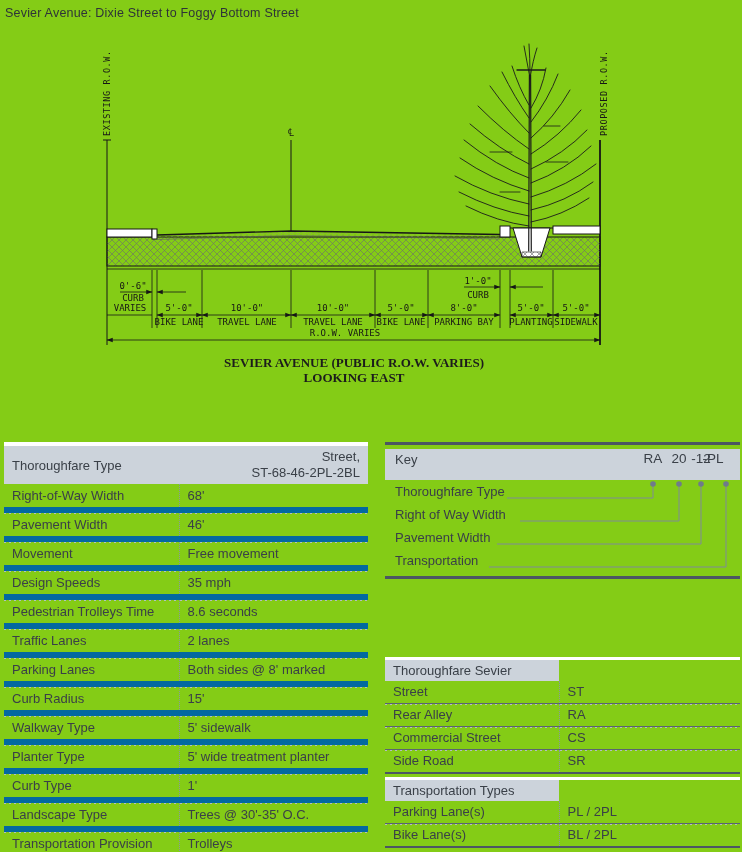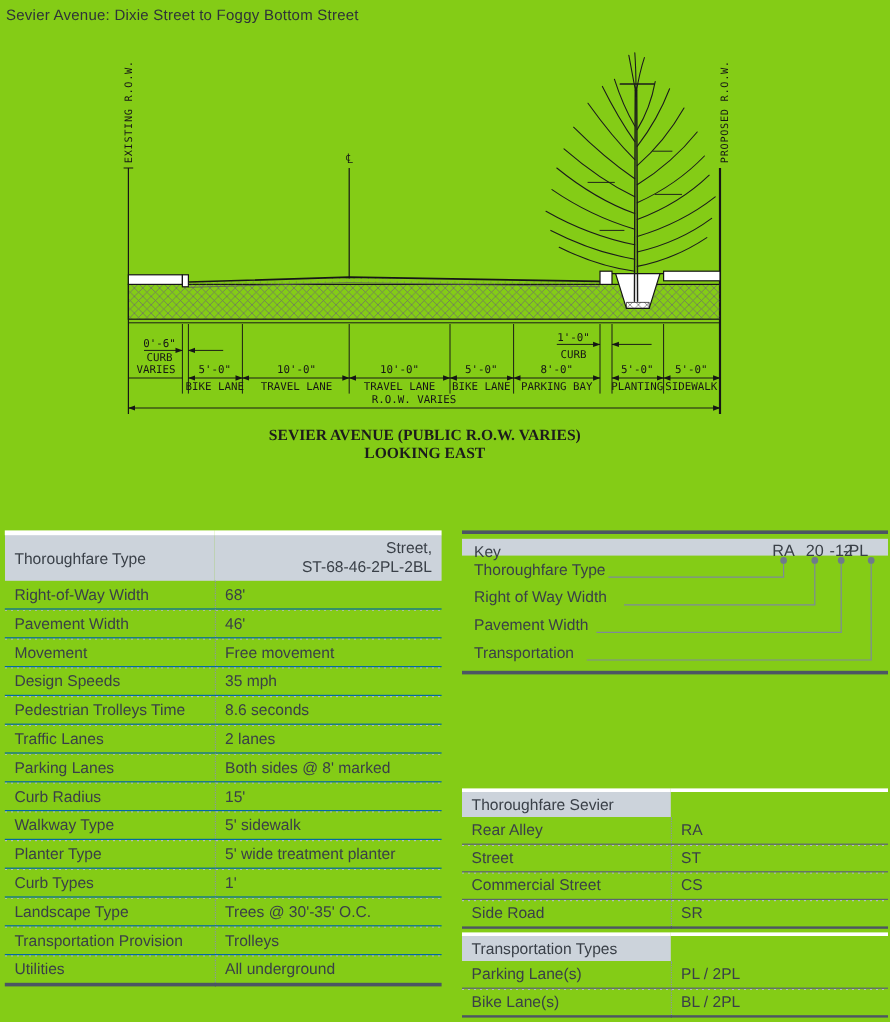--- a/index.html
+++ b/index.html
@@ -15,33 +15,33 @@
   table { border-collapse:collapse; table-layout:fixed; }
   th, td { overflow:hidden; white-space:nowrap; }
 
   
   .spec { position:absolute; left:4px; top:442px; width:364px;
           border-top:3px solid #4c5663; border-bottom:3px solid #4c5663; }
   .spec thead th { background:#ccd3db; font-weight:normal; font-size:13px; color:#3a4048;
                    padding:3px 8px; border-top:4px solid #fff; vertical-align:middle; }
   .spec th.h-label { text-align:left; width:159px; }
   .spec th.h-value { text-align:right; line-height:16px; font-size:13px; }
-  .spec td { font-size:13px; line-height:17px; padding:3px 8px; border-bottom:1px solid #0369a1; }
+  .spec td { font-size:13px; line-height:17px; padding:3px 8px; border-bottom:6px solid #0369a1; }
   .spec td.lbl { width:159px; }
   .spec td.val { border-left:1px dotted #8b95a2; }
   .spec tbody tr + tr td,
   .types tbody tr + tr td {
       background-image:repeating-linear-gradient(to right,#b4bbc4 0 2px, rgba(0,0,0,0) 2px 5px);
       background-size:100% 1px; background-repeat:no-repeat; background-position:0 0;
   }
 
   
   .key-panel { position:absolute; left:385px; top:442px; width:355px; box-sizing:border-box;
                border-top:3px solid #4c5663; border-bottom:3px solid #4c5663; }
-  .key-header { position:relative; margin-top:4px; height:14px; background:#ccd3db; }
+  .key-header { position:relative; margin-top:4px; height:31px; background:#ccd3db; }
   .key-title { position:absolute; left:10px; top:3px; font-size:13px; }
   .code-part { position:absolute; top:2px; font-size:13.5px; transform:translateX(-50%); }
   .cp0 { left:268px; } .cp1 { left:294px; } .cp2 { left:316px; } .cp3 { left:328px; }
   .key-body { position:relative; height:96px; }
   .key-row { position:relative; z-index:2; height:23px; display:flex; align-items:center;
              padding-left:10px; font-size:13px; }
   .key-overlay { position:absolute; left:0; top:0; z-index:1; }
 
   
   .types { position:absolute; left:385px; width:355px;
@@ -223,21 +223,21 @@
         </tr>
       <tr>
           <td class="lbl">Walkway Type</td>
           <td class="val">5' sidewalk</td>
         </tr>
       <tr>
           <td class="lbl">Planter Type</td>
           <td class="val">5' wide treatment planter</td>
         </tr>
       <tr>
-          <td class="lbl">Curb Types</td>
+          <td class="lbl">Curb Type</td>
           <td class="val">1'</td>
         </tr>
       <tr>
           <td class="lbl">Landscape Type</td>
           <td class="val">Trees @ 30'-35' O.C.</td>
         </tr>
       <tr>
           <td class="lbl">Transportation Provision</td>
           <td class="val">Trolleys</td>
         </tr>
@@ -288,26 +288,26 @@
 
   <table class="types t1">
     <thead>
       <tr>
         <th class="t-title">Thoroughfare Sevier</th>
         <th></th>
       </tr>
     </thead>
     <tbody>
       <tr>
+          <td class="lbl">Street</td>
+          <td class="code">ST</td>
+        </tr>
+      <tr>
           <td class="lbl">Rear Alley</td>
           <td class="code">RA</td>
-        </tr>
-      <tr>
-          <td class="lbl">Street</td>
-          <td class="code">ST</td>
         </tr>
       <tr>
           <td class="lbl">Commercial Street</td>
           <td class="code">CS</td>
         </tr>
       <tr>
           <td class="lbl">Side Road</td>
           <td class="code">SR</td>
         </tr>
     </tbody>

